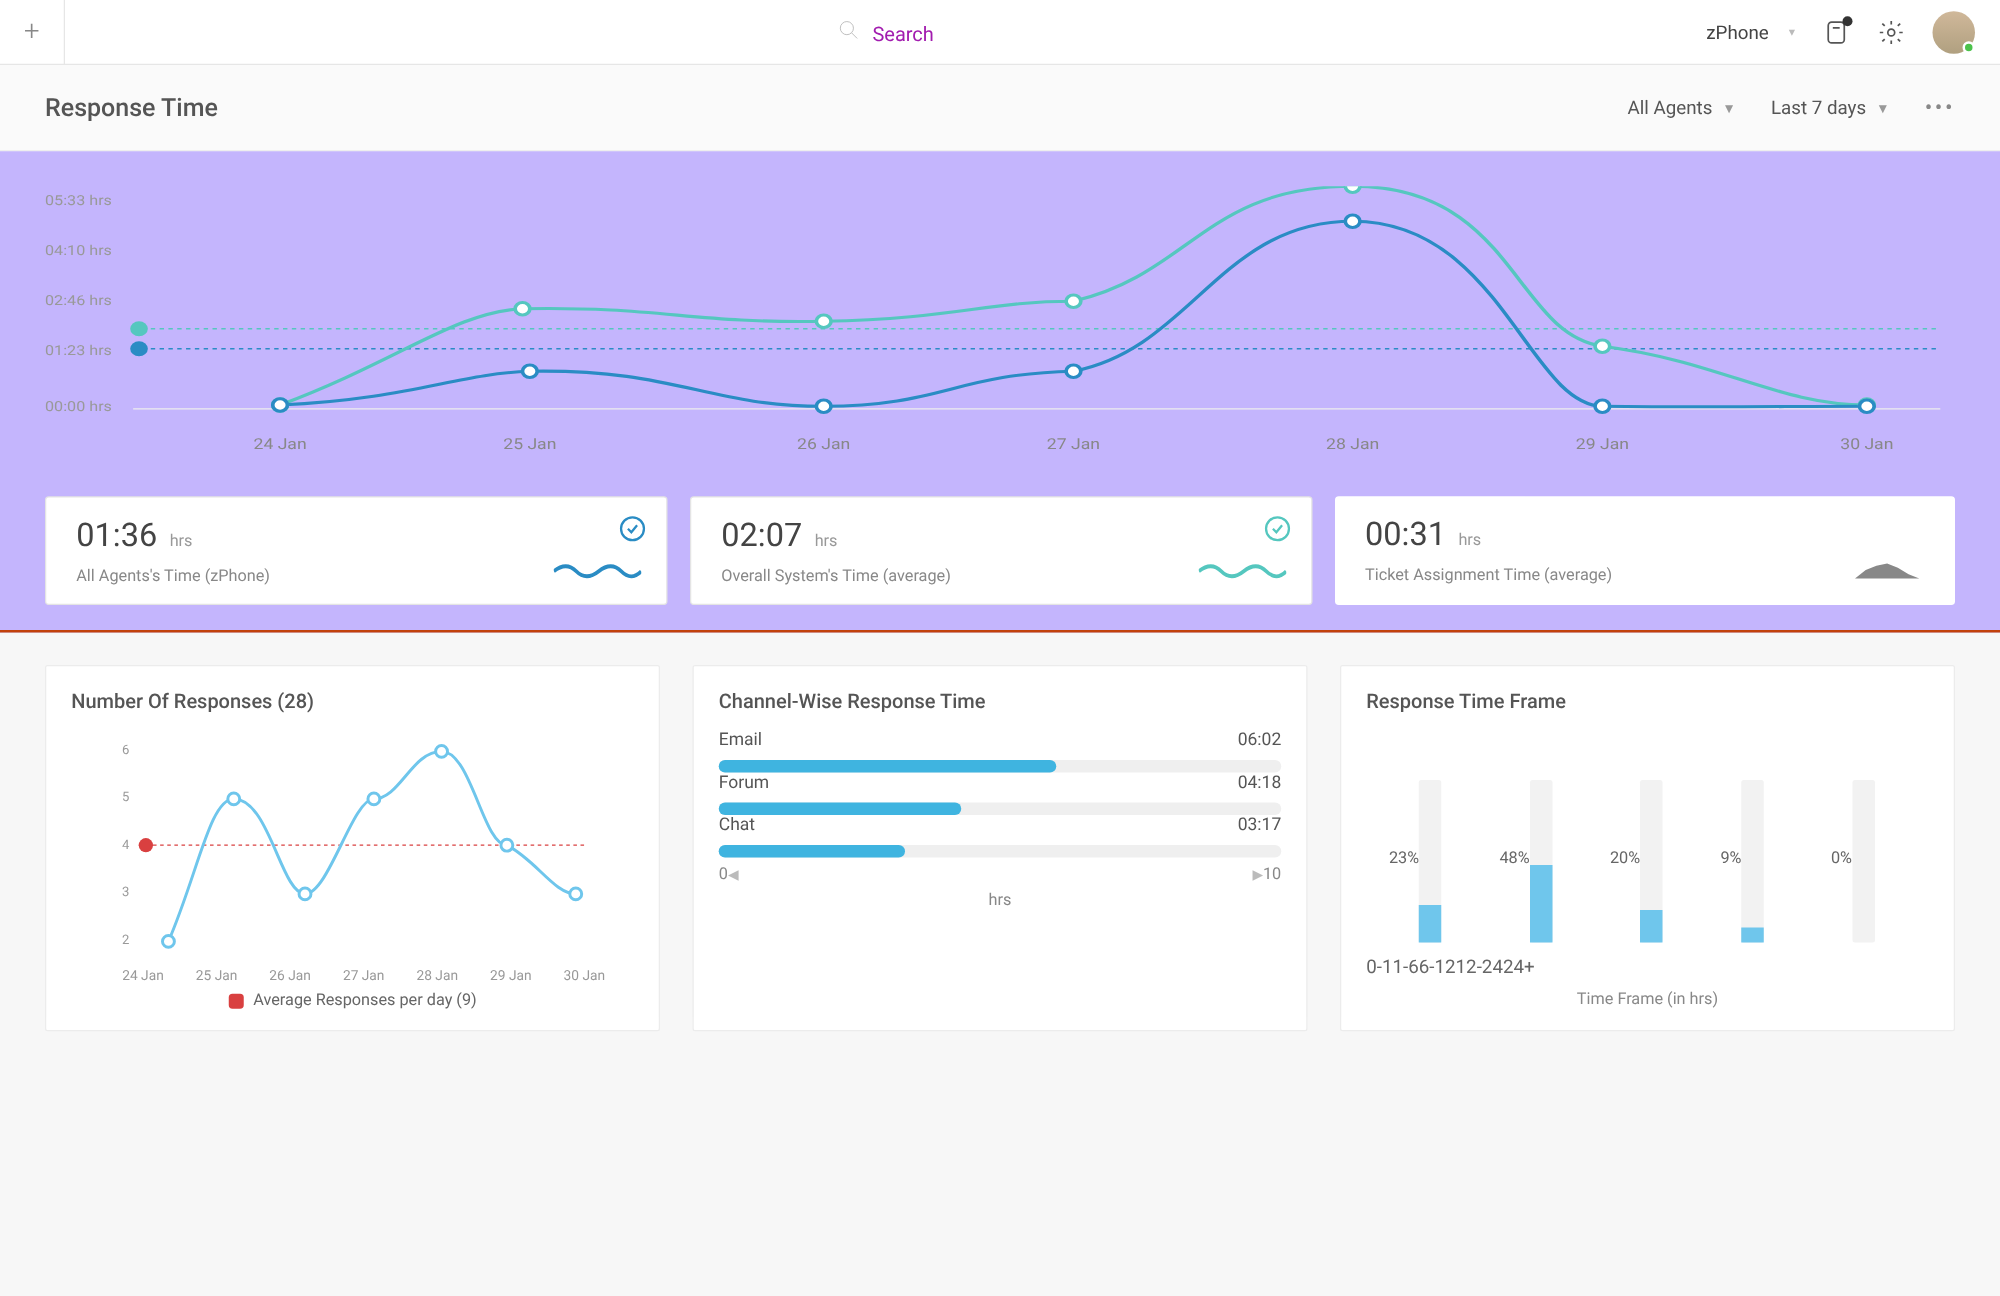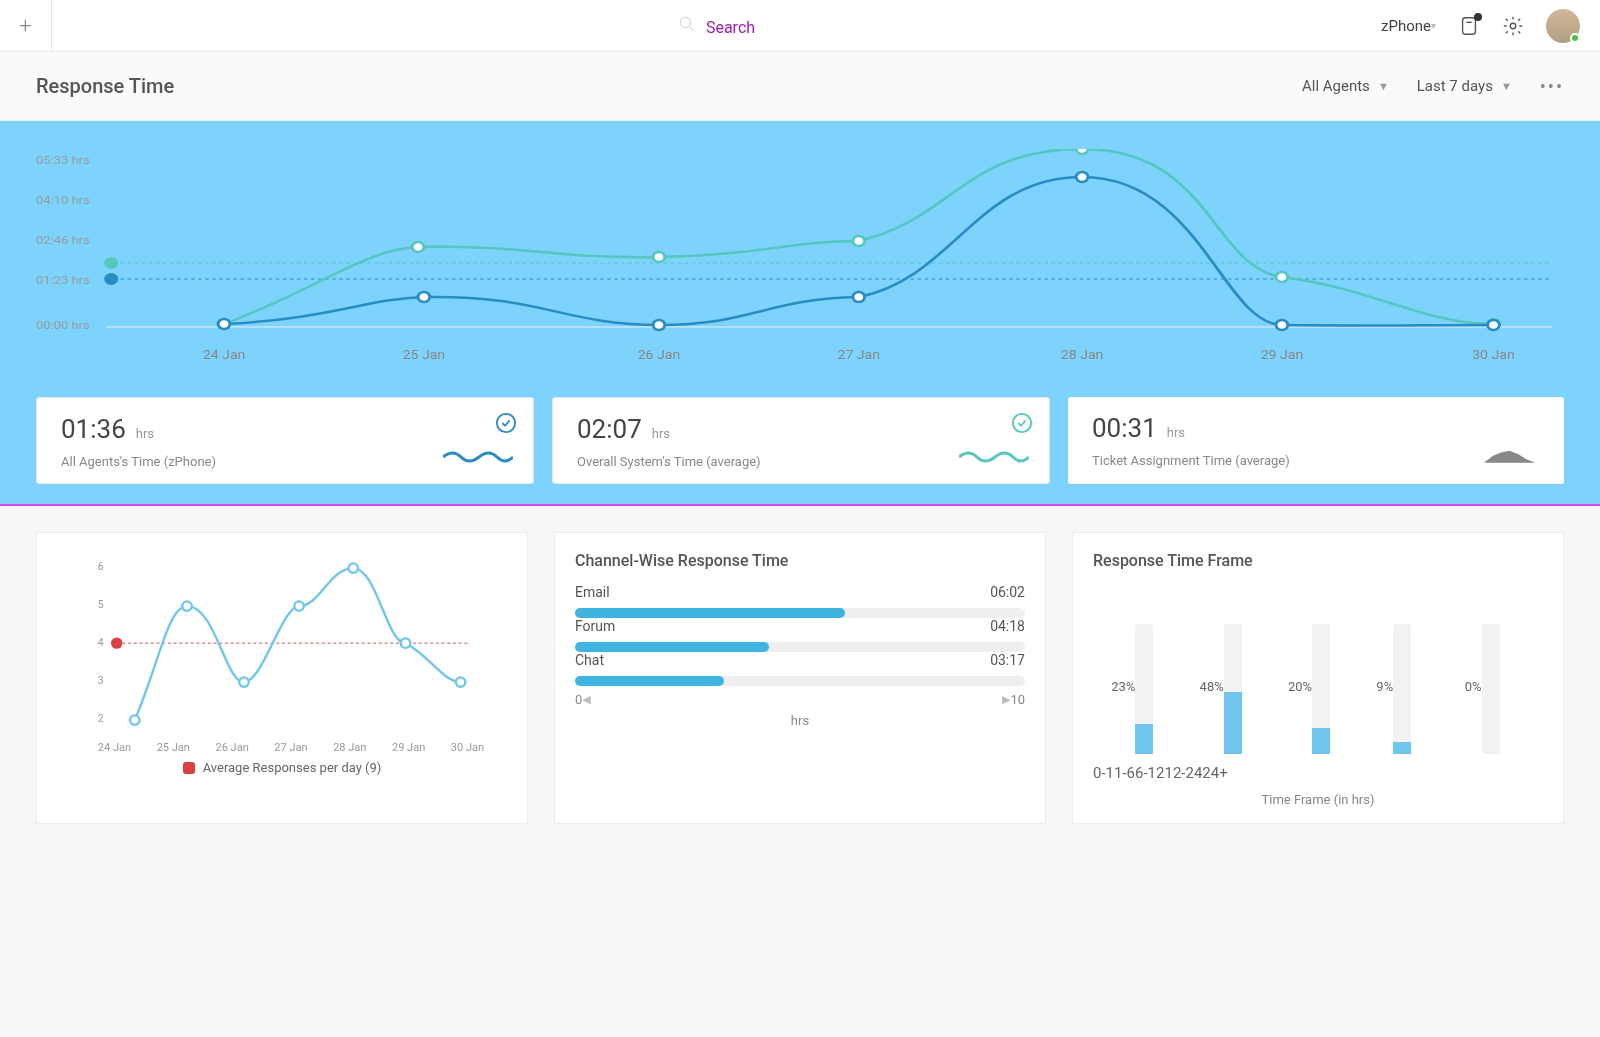--- a/index.html
+++ b/index.html
@@ -31,21 +31,21 @@
     justify-content:center;
     align-items:flex-end;
     gap:10px;
     color:#a21caf;
     font-size:16px;
   }
   .topbar .search-icon svg { width:18px; height:18px; stroke:#bbb; fill:none; }
   .topbar .right {
     display:flex; align-items:center; gap:22px; padding-right:20px;
   }
-  .topbar .app-switch { display:flex; align-items:center; gap:0; color:#444; font-size:15px;}
+  .topbar .app-switch { display:flex; align-items:center; gap:16px; color:#444; font-size:15px;}
   .topbar .chev-down { color:#bbb; font-size:10px; }
   .topbar .icon-btn { position:relative; width:22px; height:22px; display:flex; align-items:center; justify-content:center; }
   .topbar .icon-btn svg { width:22px; height:22px; stroke:#555; fill:none; stroke-width:1.5;}
   .topbar .badge-dot { position:absolute; top:-2px; right:-2px; width:8px; height:8px; border-radius:50%; background:#333;}
   .avatar { position:relative; width:34px; height:34px; border-radius:50%; background:linear-gradient(#d0b89a,#b0a080); }
   .avatar .presence { position:absolute; bottom:0; right:0; width:10px; height:10px; background:#4cc24c; border:2px solid #fff; border-radius:50%;}
 
   
   .page-header {
     background:#fafafa;
@@ -54,23 +54,23 @@
     align-items:center;
     border-bottom:1px solid #eee;
   }
   .page-header h1 { font-size:20px; font-weight:500; color:#555; flex:1; }
   .filter { display:flex; align-items:center; gap:8px; color:#555; font-size:15px; margin-left:28px; cursor:pointer;}
   .filter .caret { color:#999; font-size:11px;}
   .more-dots { margin-left:28px; color:#888; letter-spacing:2px; font-size:18px; cursor:pointer;}
 
   
   .main-chart {
-    background:#7dd3fc;
+    background:#c4b5fd;
     padding: 28px 36px 20px 36px;
-    border-bottom: 2px solid #d946ef;
+    border-bottom: 2px solid #c2410c;
   }
   .chart-svg { width:100%; height:230px; }
   .y-tick text { font-size:11px; fill:#999; }
   .x-tick text { font-size:12px; fill:#888; }
   .data-point { fill:#fff; stroke-width:2.5; }
   .avg-line { stroke-dasharray:3 3; stroke-width:1.2;}
   .avg-dot { r:6; }
 
   
   .stat-row { display:flex; gap:18px; margin-top:14px;}
@@ -284,20 +284,21 @@
       <svg class="spark" viewBox="0 0 70 20" style="width:60px;">
         <path d="M0 18 L10 10 L20 6 L30 4 L40 8 L50 14 L60 18 Z" fill="#888"></path>
       </svg>
     </div>
   </div>
 </div>
 
 <div class="bottom-grid">
 
   <div class="panel">
+    <h2>Number Of Responses (28)</h2>
     <svg class="mini-chart" viewBox="0 0 400 200">
       <g class="y-tick">
         <text x="6" y="20">6</text>
         <text x="6" y="60">5</text>
         <text x="6" y="100">4</text>
         <text x="6" y="140">3</text>
         <text x="6" y="180">2</text>
       </g>
 
       <line x1="20" y1="97" x2="395" y2="97" stroke="#d94040" stroke-dasharray="3 3"></line>

